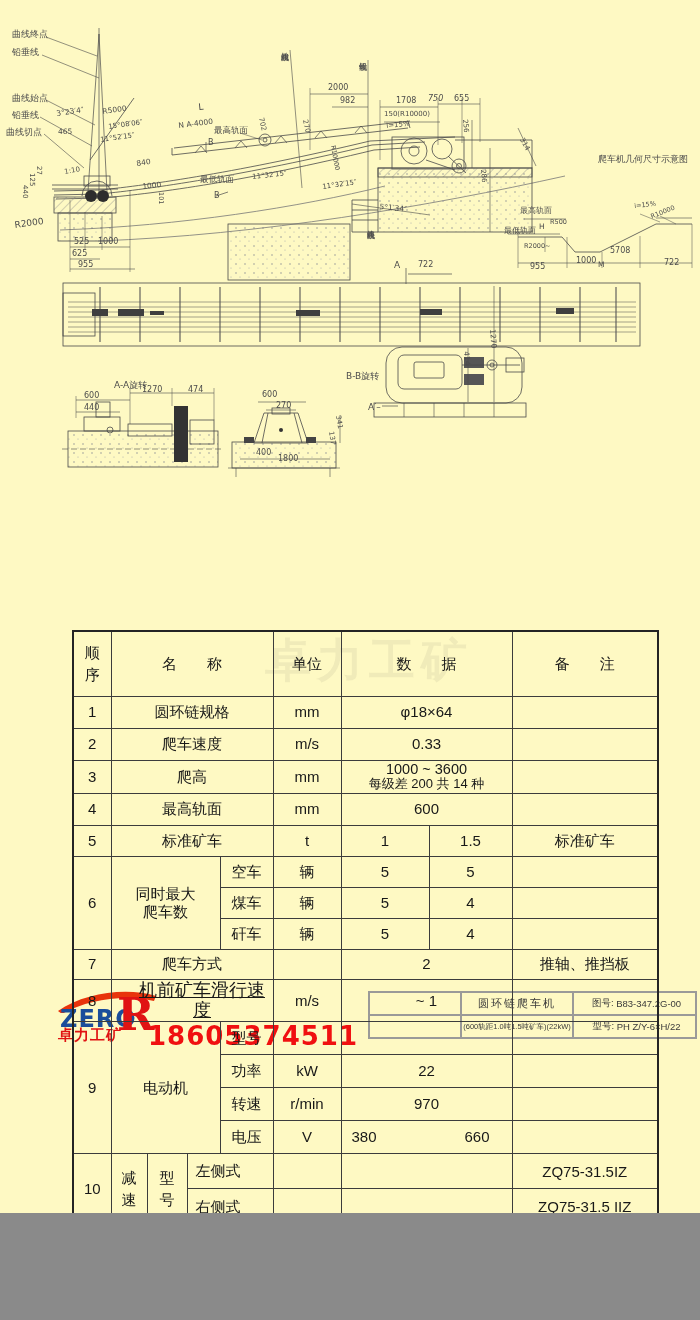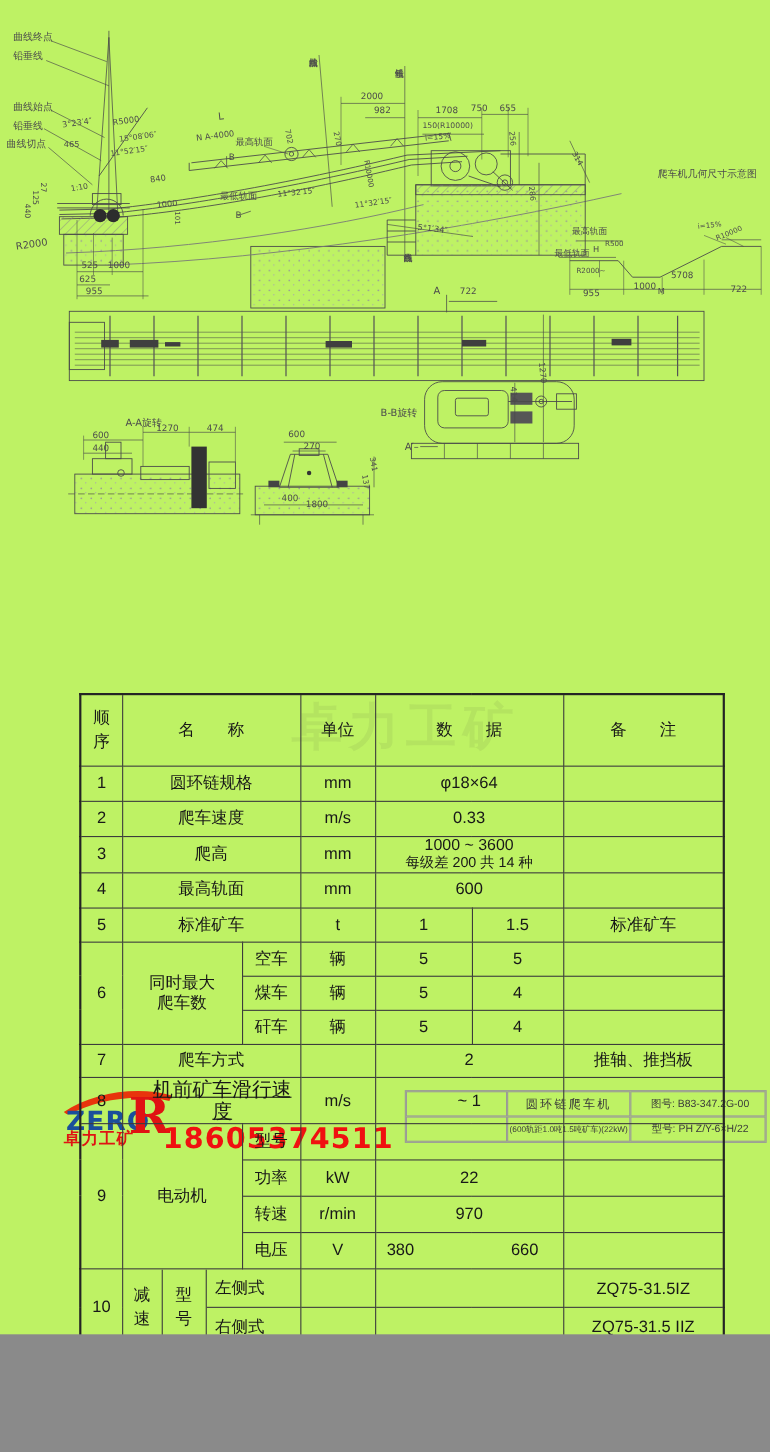--- a/index.html
+++ b/index.html
@@ -1,16 +1,16 @@
 <!DOCTYPE html>
 <html><head>
 <meta charset="utf-8">
 <style>
   html,body{margin:0;padding:0;background:#d8d8d4;}
-  .page{position:relative;width:700px;height:1320px;background:#bef264;overflow:hidden;
+  .page{position:relative;width:700px;height:1320px;background:#fef9c3;overflow:hidden;
         font-family:"Liberation Sans","DejaVu Sans",sans-serif;color:#222;}
   
   .drawing{position:absolute;left:0;top:0;width:700px;height:492px;}
   .drawing svg{position:absolute;left:0;top:0;}
   .dlb{position:absolute;font-size:8.5px;color:#4c4c4c;white-space:nowrap;
        transform-origin:left top;font-family:"DejaVu Sans",sans-serif;line-height:1;}
   .dlb.v{writing-mode:vertical-rl;transform-origin:center top;}
   
   .brand{position:absolute;left:0;top:492px;width:700px;height:80px;}
   .logo-swoosh{position:absolute;left:56px;top:497px;}
@@ -219,21 +219,21 @@
         <span class="dlb" style="left: 322px; top: 184px; font-size: 7px; transform: rotate(-8deg);">11°32′15″</span>
         <span class="dlb" style="left: 208px; top: 139px; font-size: 8px;">B</span>
         <span class="dlb" style="left: 214px; top: 192px; font-size: 8px;">B</span>
         <span class="dlb" style="left: 264px; top: 117px; font-size: 7px; transform: rotate(78deg);">702</span>
         <span class="dlb" style="left: 308px; top: 119px; font-size: 7px; transform: rotate(78deg);">270</span>
         <span class="dlb v" style="left: 280px; top: 46px; font-size: 8px;">曲线始点</span>
         <span class="dlb v" style="left: 358px; top: 56px; font-size: 8px;">铅垂线</span>
         <span class="dlb" style="left: 328px; top: 84px; font-size: 8px;">2000</span>
         <span class="dlb" style="left: 340px; top: 97px; font-size: 8px;">982</span>
         <span class="dlb" style="left: 396px; top: 97px; font-size: 8px;">1708</span>
-        <span class="dlb" style="left: 428px; top: 95px; font-size: 8px;">750</span>
+        <span class="dlb" style="left: 428px; top: 95px; font-size: 8px; font-style: italic;">750</span>
         <span class="dlb" style="left: 454px; top: 95px; font-size: 8px;">655</span>
         <span class="dlb" style="left: 384px; top: 111px; font-size: 7px;">150(R10000)</span>
         <span class="dlb" style="left: 386px; top: 123px; font-size: 7px; transform: rotate(-6deg);">i=15%</span>
         <span class="dlb" style="left: 336px; top: 145px; font-size: 6.5px; transform: rotate(80deg);">R10000</span>
         <span class="dlb" style="left: 468px; top: 119px; font-size: 7px; transform: rotate(85deg);">256</span>
         <span class="dlb" style="left: 524px; top: 137px; font-size: 7px; transform: rotate(60deg);">314</span>
         <span class="dlb" style="left: 486px; top: 169px; font-size: 7px; transform: rotate(85deg);">286</span>
         <span class="dlb" style="left: 380px; top: 203px; font-size: 7.5px; transform: rotate(6deg);">5°1′34″</span>
         <span class="dlb v" style="left: 366px; top: 224px; font-size: 8px;">曲线终点</span>
         <span class="dlb" style="left: 598px; top: 155px; font-size: 9px;">爬车机几何尺寸示意图</span>

